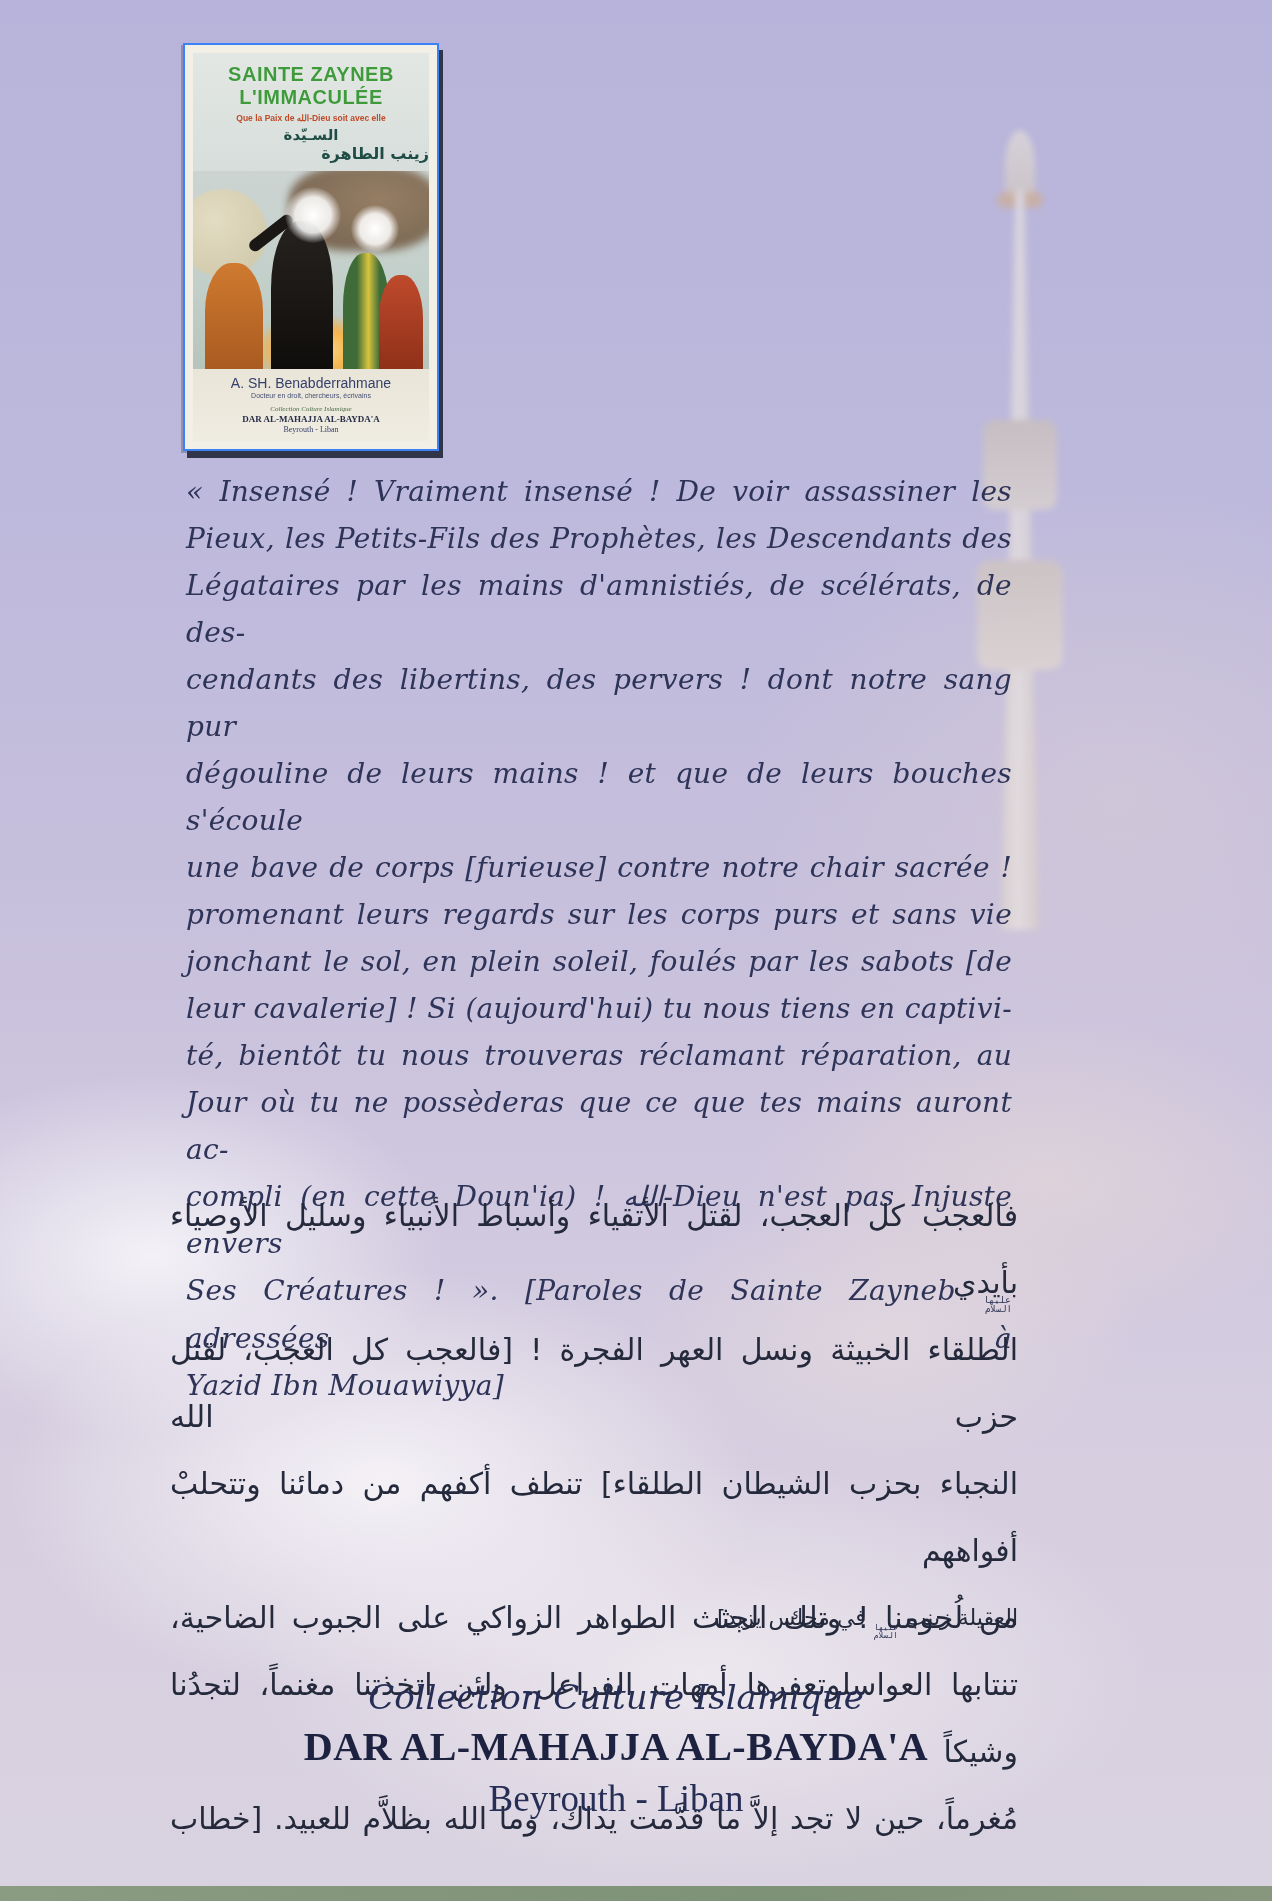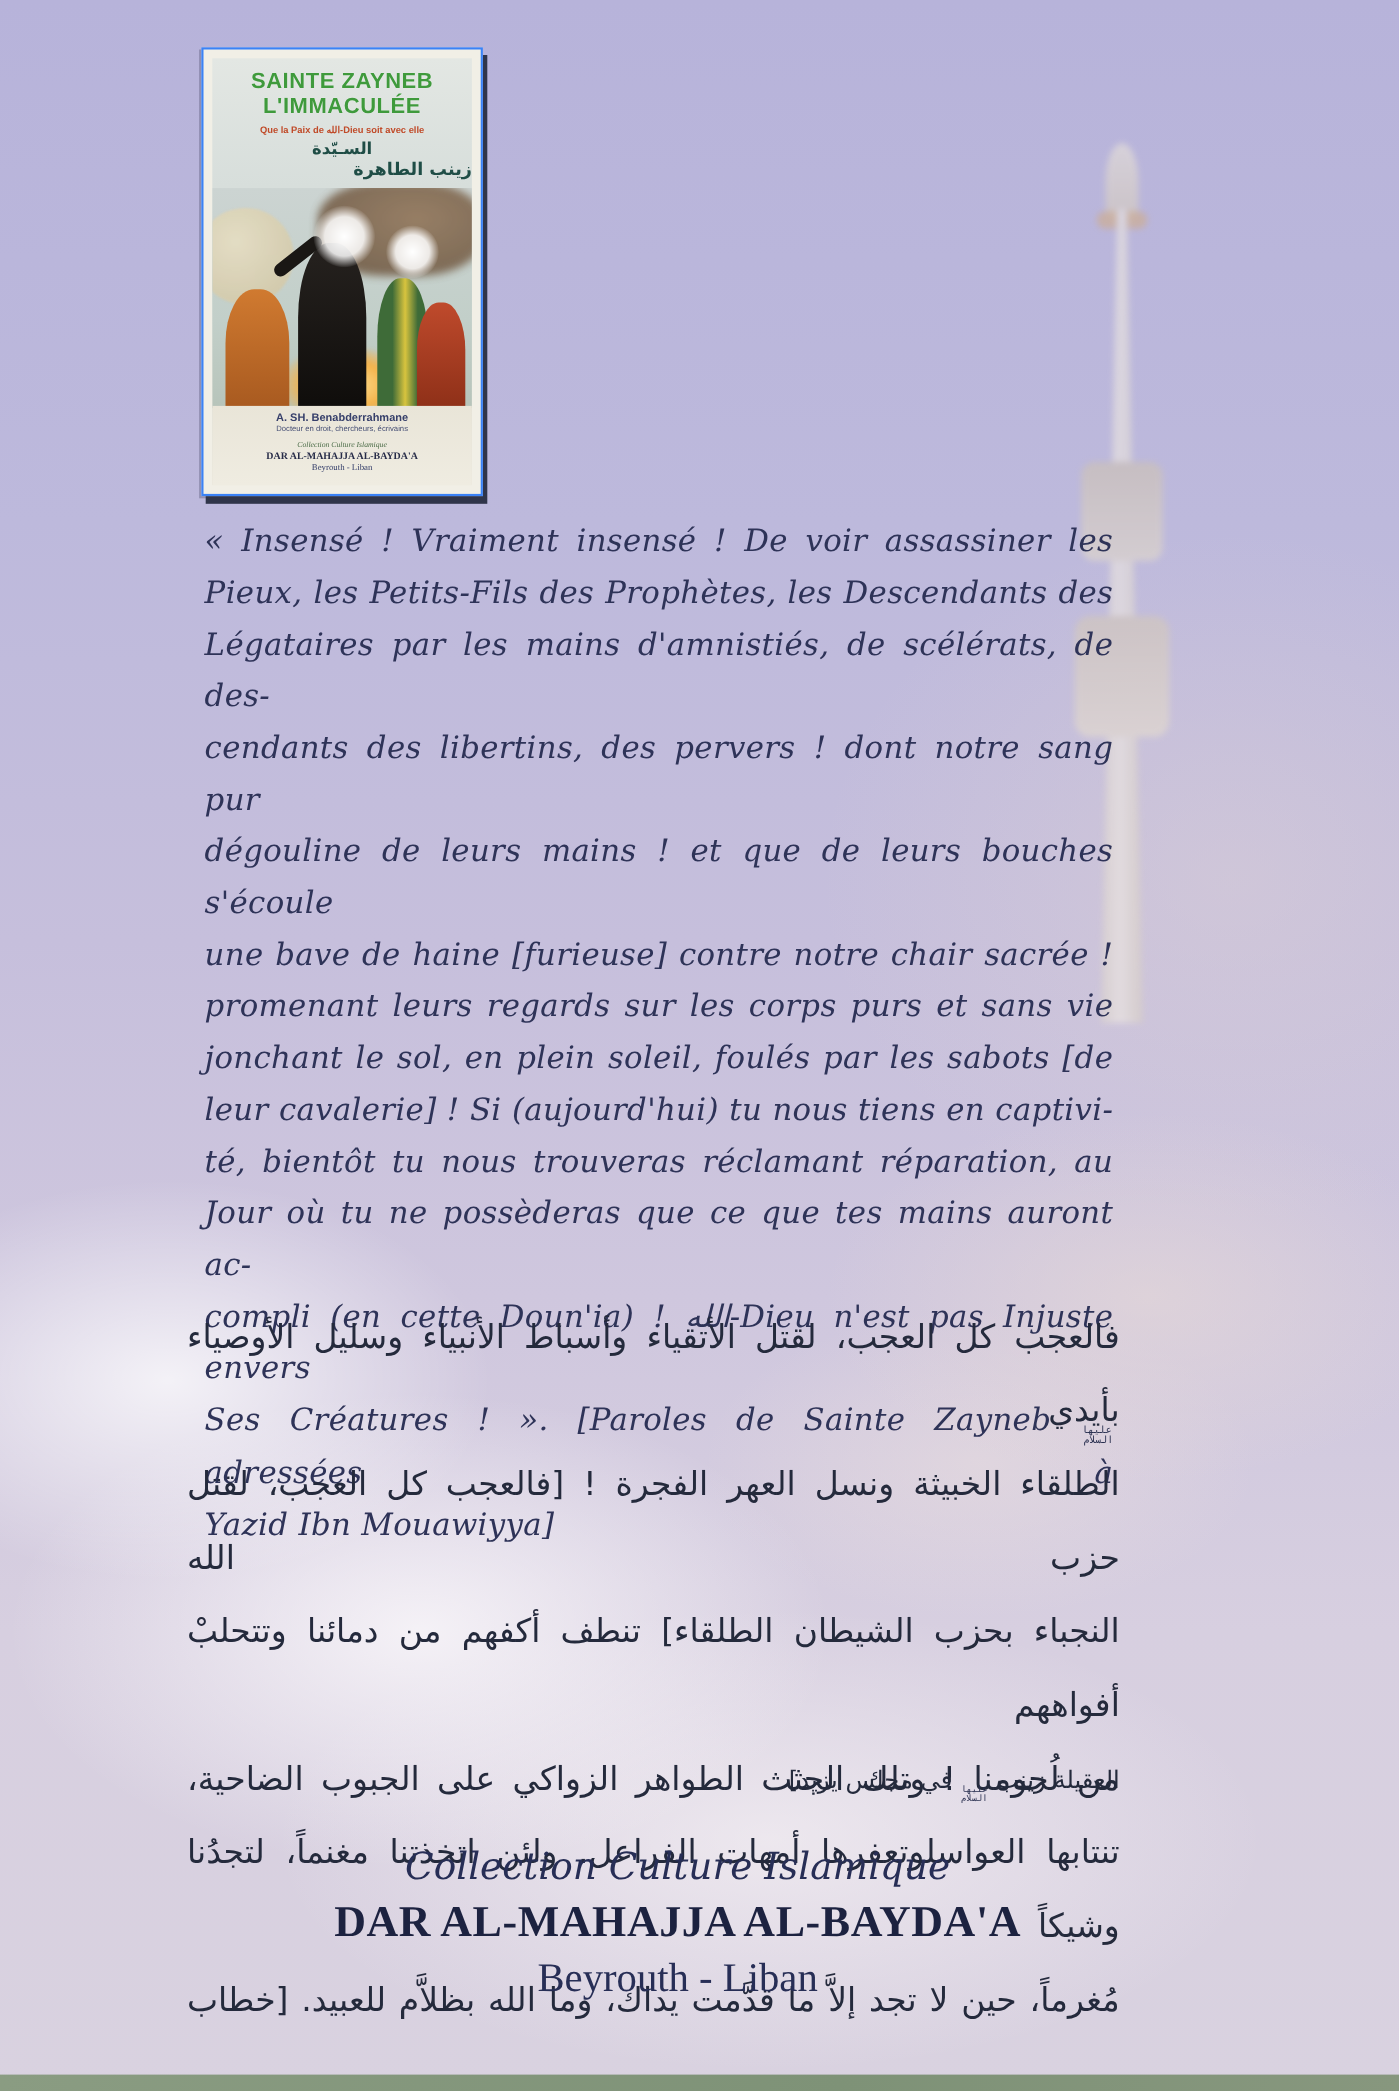--- a/index.html
+++ b/index.html
@@ -104,21 +104,21 @@
     position:absolute;left:-26px;top:6px;width:52px;height:12px;background:#1a1714;
     transform:rotate(-38deg);border-radius:6px;
   }
   .fig-greenyellow{left:150px;width:46px;height:118px;background:linear-gradient(90deg,#3e6b38 30%,#d8c43e 55%,#3e6b38 80%);}
   .fig-red{right:6px;width:44px;height:96px;background:linear-gradient(180deg,#bf4a2c,#8e3018);}
   .cover-bottom{
     position:absolute;left:0;bottom:0;width:100%;height:72px;
     background:linear-gradient(180deg,#e9e5d8,#efece1);
     font-family:"Liberation Sans",sans-serif;
   }
-  .cover-author1{font-size:10px;font-weight:bold;color:#37406b;margin-top:6px;}
+  .cover-author1{font-size:14px;font-weight:normal;color:#37406b;margin-top:6px;}
   .cover-author2{font-size:7px;color:#454e74;margin-top:1px;}
   .cover-coll{font-size:7px;font-style:italic;color:#4a6b46;margin-top:6px;font-family:"Liberation Serif",serif;}
   .cover-pub{font-size:9px;font-weight:bold;color:#272c48;margin-top:1px;font-family:"Liberation Serif",serif;}
   .cover-city{font-size:8px;color:#37406b;margin-top:1px;font-family:"Liberation Serif",serif;}
   
   .french{
     position:absolute;left:186px;top:468px;width:826px;
     font-family:"DejaVu Serif",serif;font-style:italic;
     font-size:28px;line-height:47px;color:#2e3358;
     letter-spacing:.3px;
@@ -205,21 +205,21 @@
   </div>
 </div>
 
 <div class="french">
   <div>
       <div class="jline">« Insensé ! Vraiment insensé ! De voir assassiner les</div>
       <div class="jline">Pieux, les Petits-Fils des Prophètes, les Descendants des</div>
       <div class="jline">Légataires par les mains d'amnistiés, de scélérats, de des-</div>
       <div class="jline">cendants des libertins, des pervers ! dont notre sang pur</div>
       <div class="jline">dégouline de leurs mains ! et que de leurs bouches s'écoule</div>
-      <div class="jline">une bave de haine [furieuse] contre notre chair sacrée !</div>
+      <div class="jline">une bave de corps [furieuse] contre notre chair sacrée !</div>
       <div class="jline">promenant leurs regards sur les corps purs et sans vie</div>
       <div class="jline">jonchant le sol, en plein soleil, foulés par les sabots [de</div>
       <div class="jline">leur cavalerie] ! Si (aujourd'hui) tu nous tiens en captivi-</div>
       <div class="jline">té, bientôt tu nous trouveras réclamant réparation, au</div>
       <div class="jline">Jour où tu ne possèderas que ce que tes mains auront ac-</div>
       <div class="jline">compli (en cette Doun'ia) ! الله-Dieu n'est pas Injuste envers</div>
     </div>
   <div class="jline">
     <span>Ses Créatures ! ». [Paroles de Sainte Zayneb</span>
     <span class="honorific">عليها السلام</span>

